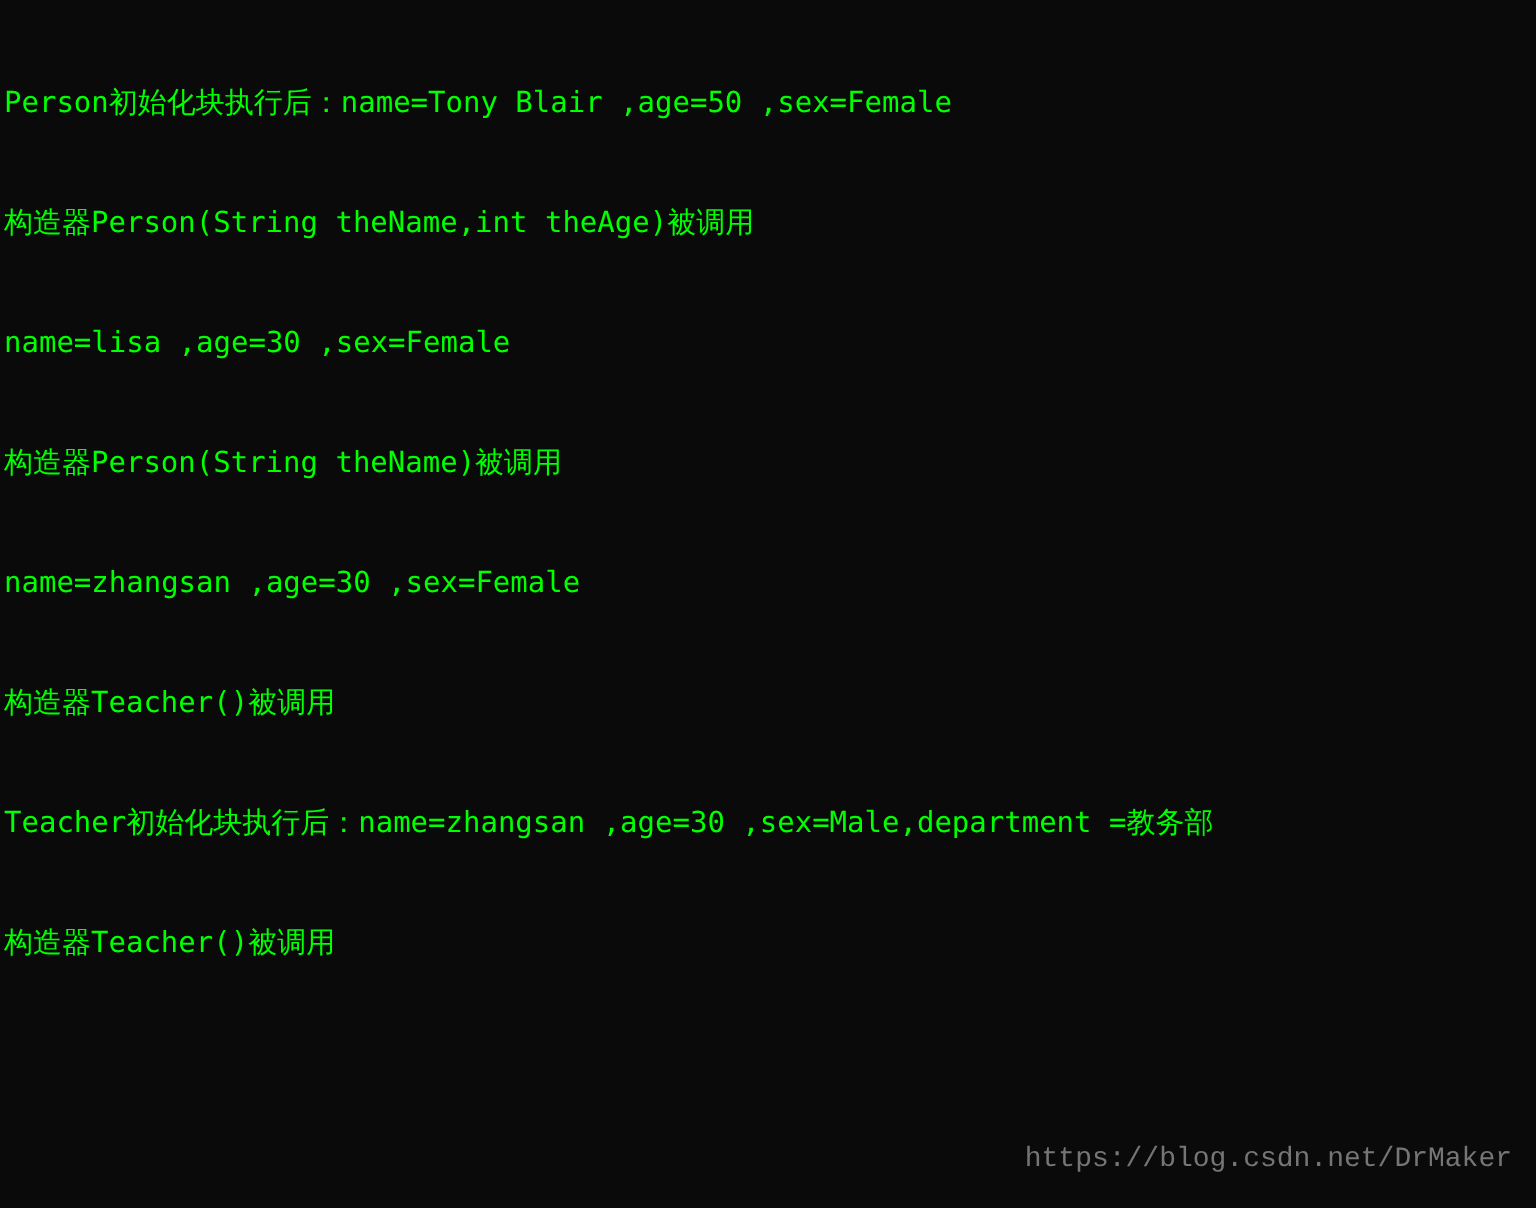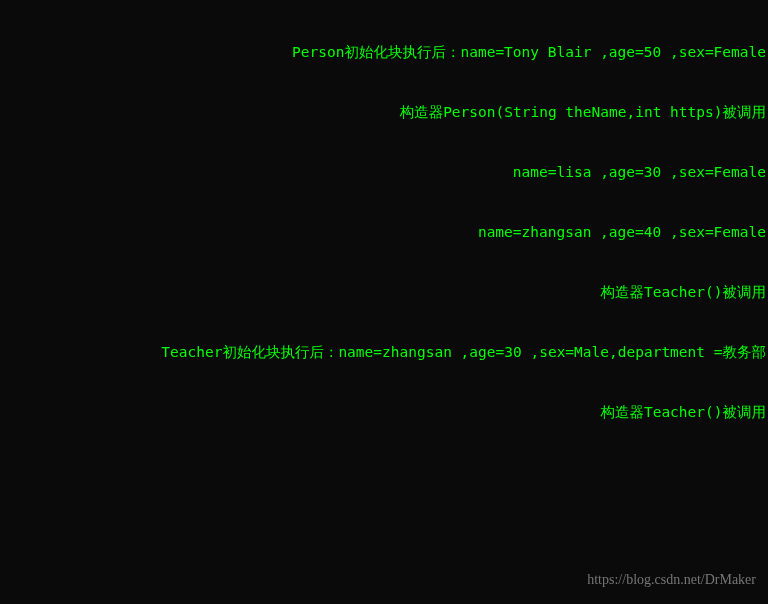--- a/index.html
+++ b/index.html
@@ -18,40 +18,40 @@
       height: 604px;
       overflow: hidden;
       position: relative;
     }
     .terminal {
       white-space: pre;
       letter-spacing: 0px;
     }
     .line {
       display: block;
-      text-align: right;
     }
     .watermark {
       position: absolute;
       bottom: 14px;
       right: 12px;
       color: #888888;
       font-size: 14px;
-      font-family: Liberation Serif, serif;
+      font-family: Liberation Mono, monospace;
       opacity: 0.85;
     }
   </style>
 </head>
 <body>
 
 <div class="terminal">
   <span class="line">Person初始化块执行后：name=Tony Blair ,age=50 ,sex=Female</span>
-  <span class="line">构造器Person(String theName,int https)被调用</span>
+  <span class="line">构造器Person(String theName,int theAge)被调用</span>
   <span class="line">name=lisa ,age=30 ,sex=Female</span>
-  <span class="line">name=zhangsan ,age=40 ,sex=Female</span>
+  <span class="line">构造器Person(String theName)被调用</span>
+  <span class="line">name=zhangsan ,age=30 ,sex=Female</span>
   <span class="line">构造器Teacher()被调用</span>
   <span class="line">Teacher初始化块执行后：name=zhangsan ,age=30 ,sex=Male,department =教务部</span>
   <span class="line">构造器Teacher()被调用</span>
   <span class="line"></span>
   
   
   
   
   
   

